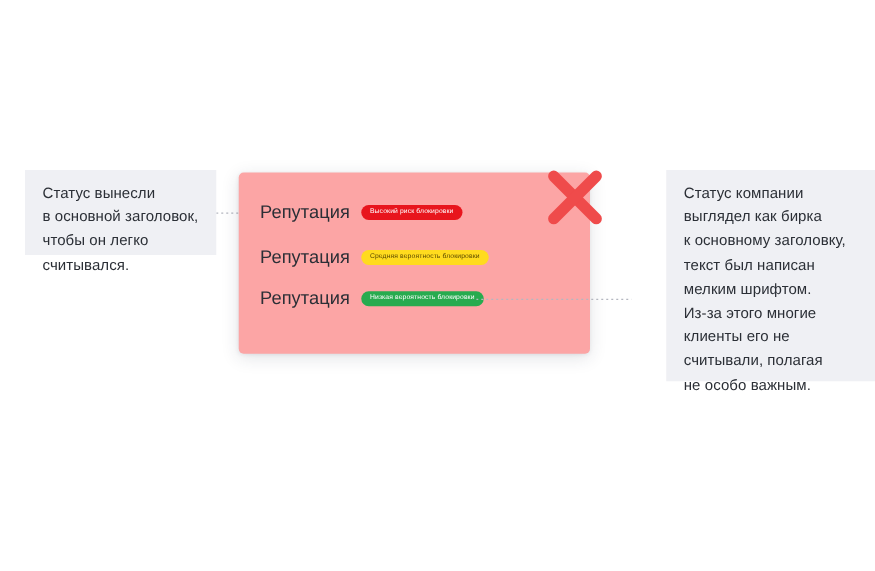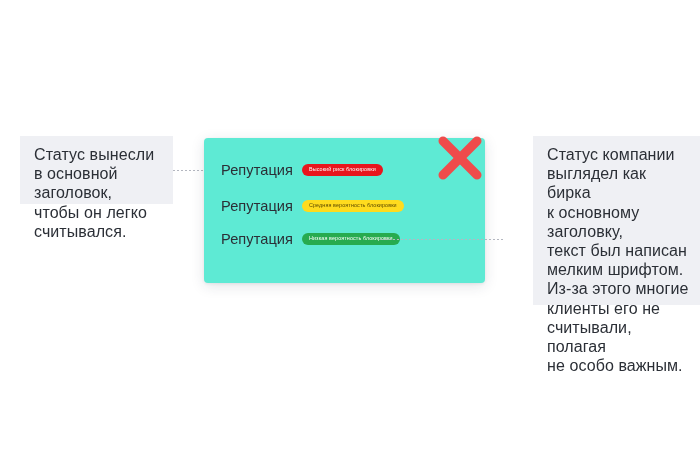--- a/index.html
+++ b/index.html
@@ -12,21 +12,21 @@
     -webkit-font-smoothing:antialiased;
   }
   #stage{position:absolute;left:0;top:0;width:700px;height:457px;}
 
   
   .panel{
     position:absolute;
     background:#eff0f4;
     box-sizing:border-box;
     color:#2b2f36;
-    font-size:16px;
+    font-size:12px;
     line-height:19.2px;
     letter-spacing:.005em;
   }
   #panel-left{
     left:20px; top:136px; width:153px; height:68px;
     padding:9px 14px 9px 14px;
   }
   #panel-right{
     left:505px; top:136px; width:175px; height:169px;
     padding:9px 14px 9px 14px;
@@ -41,23 +41,23 @@
     background-image:linear-gradient(to right,#b4b7c0 0 2px,rgba(0,0,0,0) 2px 4px);
     background-size:4px 1px;
     background-repeat:repeat-x;
   }
   #dots-left{ left:173px; top:170px; width:38px; }
   #dots-right{ left:381px; top:239px; width:124px; }
 
   
   #card{
     position:absolute;
-    left:204px; top:138px;
+    left:191px; top:138px;
     width:281px; height:145px;
-    background:#5eead4;
+    background:#fca5a5;
     border-radius:4px;
     box-shadow:0 3px 14px rgba(38,44,66,.13), 0 1px 3px rgba(38,44,66,.07);
   }
   .row{
     position:absolute;
     left:17px;
     display:flex;
     align-items:center;
     height:18px;
   }

